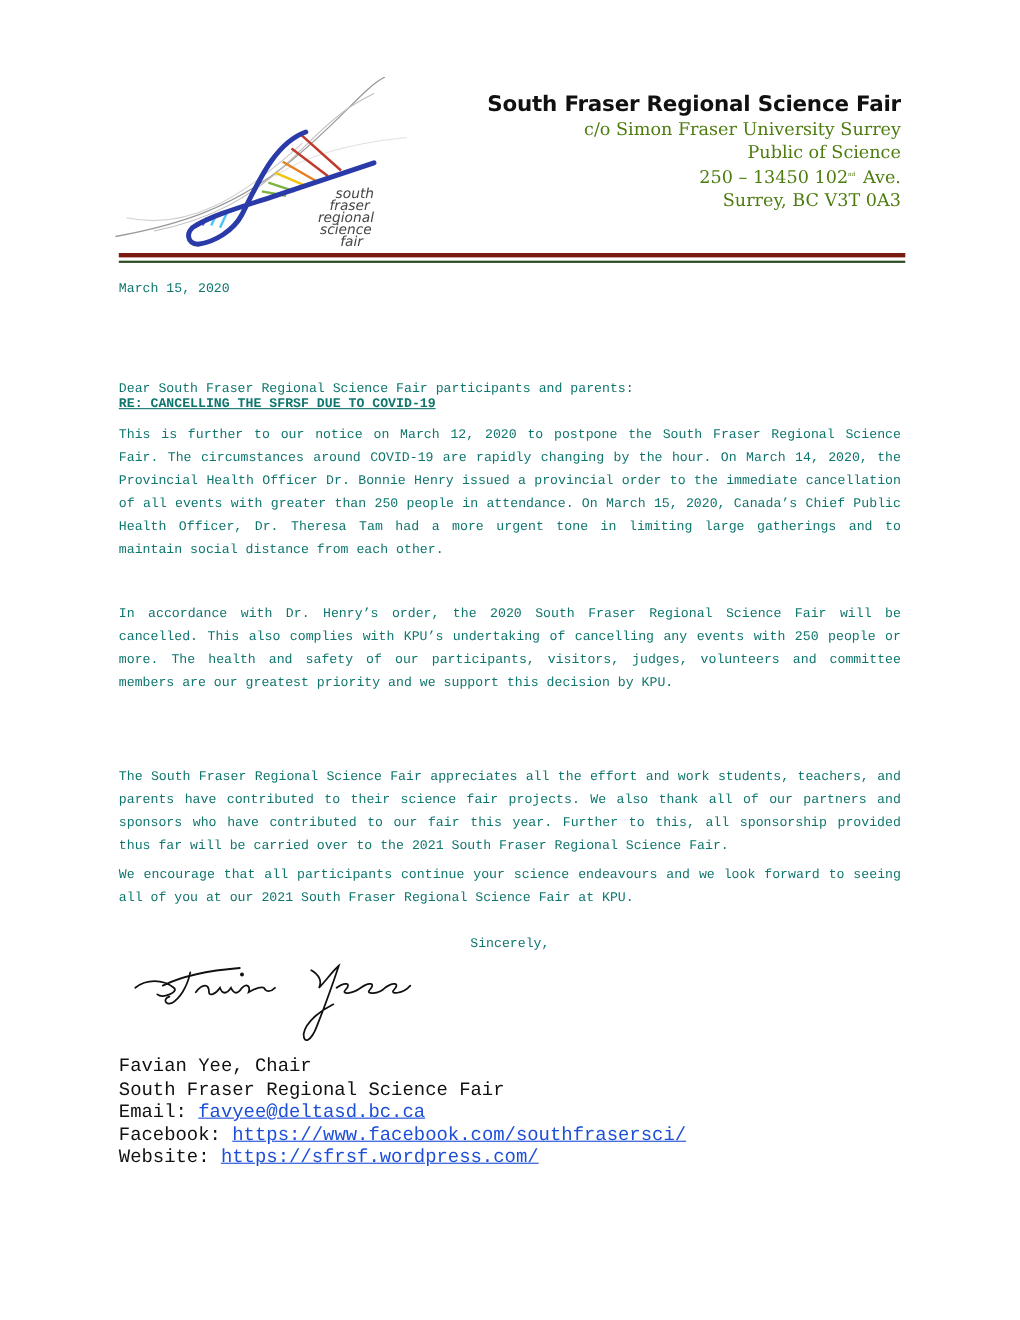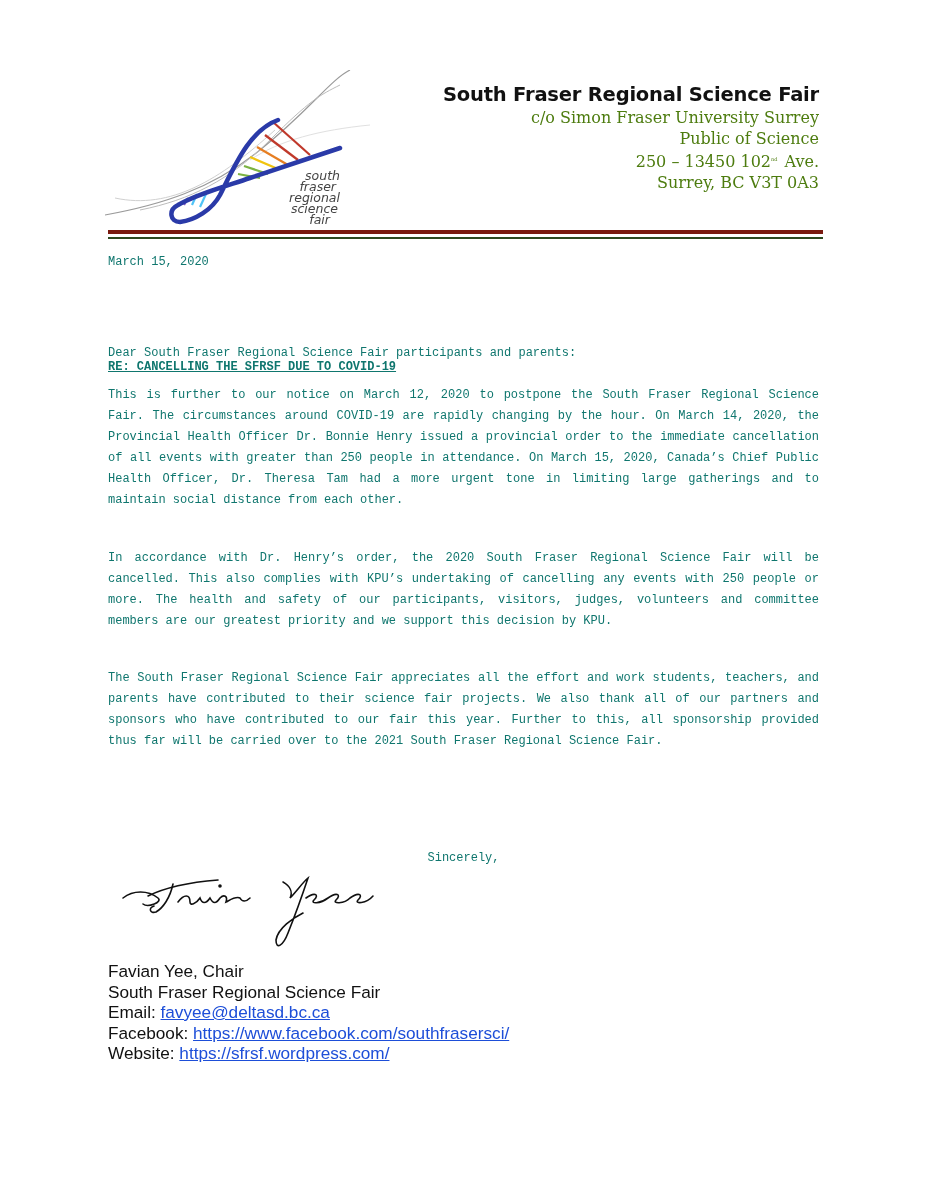--- a/index.html
+++ b/index.html
@@ -19,28 +19,28 @@
     .rule-green { top: 237px; height: 2px; background: #2d4a22; }
 
     
     .text { position: absolute; left: 108px; width: 711px; font-family: Liberation Mono, monospace; font-size: 12px; line-height: 21px; color: #0f766e; }
     .justify { text-align: justify; text-align-last: left; }
     .date { top: 252px; }
     .salutation { top: 299px; margin-top: 44px; }
     .subject { top: 357px; font-weight: bold; text-decoration: underline; }
     .p1 { top: 385px; }
     .p2 { top: 548px; }
-    .p3 { top: 668px; }
+    .p3 { top: 696px; }
     .p4 { top: 785px; }
     .closing { top: 848px; text-align: center; }
 
     .signature { position: absolute; left: 118px; top: 868px; width: 300px; height: 90px; }
     .signature svg { width: 100%; height: 100%; }
 
-    .sig-block { position: absolute; left: 108px; top: 961px; font-family: Liberation Sans, sans-serif; font-size: 17.2px; line-height: 20.5px; color: #111; }
+    .sig-block { position: absolute; left: 108px; top: 961px; font-family: Liberation Mono, monospace; font-size: 17.2px; line-height: 20.5px; color: #111; }
     .sig-block a { color: #1d4ed8; text-decoration: underline; }
   </style>
 </head>
 <body>
 
 <div class="page">
 
   <div class="logo">
     <svg viewBox="0 0 270 160" xmlns="http://www.w3.org/2000/svg">
 
@@ -84,20 +84,21 @@
   <div class="rule rule-red"></div>
   <div class="rule rule-green"></div>
 
   <div class="text date">March 15, 2020</div>
   <div class="text salutation">Dear South Fraser Regional Science Fair participants and parents:</div>
   <div class="text subject">RE: CANCELLING THE SFRSF DUE TO COVID-19</div>
 
   <div class="text justify p1">This is further to our notice on March 12, 2020 to postpone the South Fraser Regional Science Fair. The circumstances around COVID-19 are rapidly changing by the hour. On March 14, 2020, the Provincial Health Officer Dr. Bonnie Henry issued a provincial order to the immediate cancellation of all events with greater than 250 people in attendance. On March 15, 2020, Canada’s Chief Public Health Officer, Dr. Theresa Tam had a more urgent tone in limiting large gatherings and to maintain social distance from each other.</div>
   <div class="text justify p2">In accordance with Dr. Henry’s order, the 2020 South Fraser Regional Science Fair will be cancelled. This also complies with KPU’s undertaking of cancelling any events with 250 people or more. The health and safety of our participants, visitors, judges, volunteers and committee members are our greatest priority and we support this decision by KPU.</div>
   <div class="text justify p3">The South Fraser Regional Science Fair appreciates all the effort and work students, teachers, and parents have contributed to their science fair projects. We also thank all of our partners and sponsors who have contributed to our fair this year.  Further to this, all sponsorship provided thus far will be carried over to the 2021 South Fraser Regional Science Fair.</div>
+  <div class="text justify p4">We encourage that all participants continue your science endeavours and we look forward to seeing all of you at our 2021 South Fraser Regional Science Fair at KPU.</div>
 
   <div class="text closing">Sincerely,</div>
 
   <div class="signature">
     <svg viewBox="0 0 300 90" xmlns="http://www.w3.org/2000/svg">
       <g stroke="#111" stroke-width="1.6" fill="none" stroke-linecap="round">
         <path d="M5 30 C 15 22, 30 22, 40 30 C 45 34, 30 40, 25 36"></path>
         <path d="M30 28 C 50 18, 75 14, 100 12"></path>
         <path d="M55 16 C 52 30, 45 40, 38 44 C 32 46, 30 40, 36 38"></path>
         <path d="M60 34 C 66 26, 72 26, 72 34 C 72 38, 78 36, 82 30 C 84 36, 88 36, 92 30 C 95 36, 98 36, 102 30 C 106 26, 110 28, 108 34 C 112 32, 118 28, 122 30 C 124 34, 128 34, 132 30"></path>

